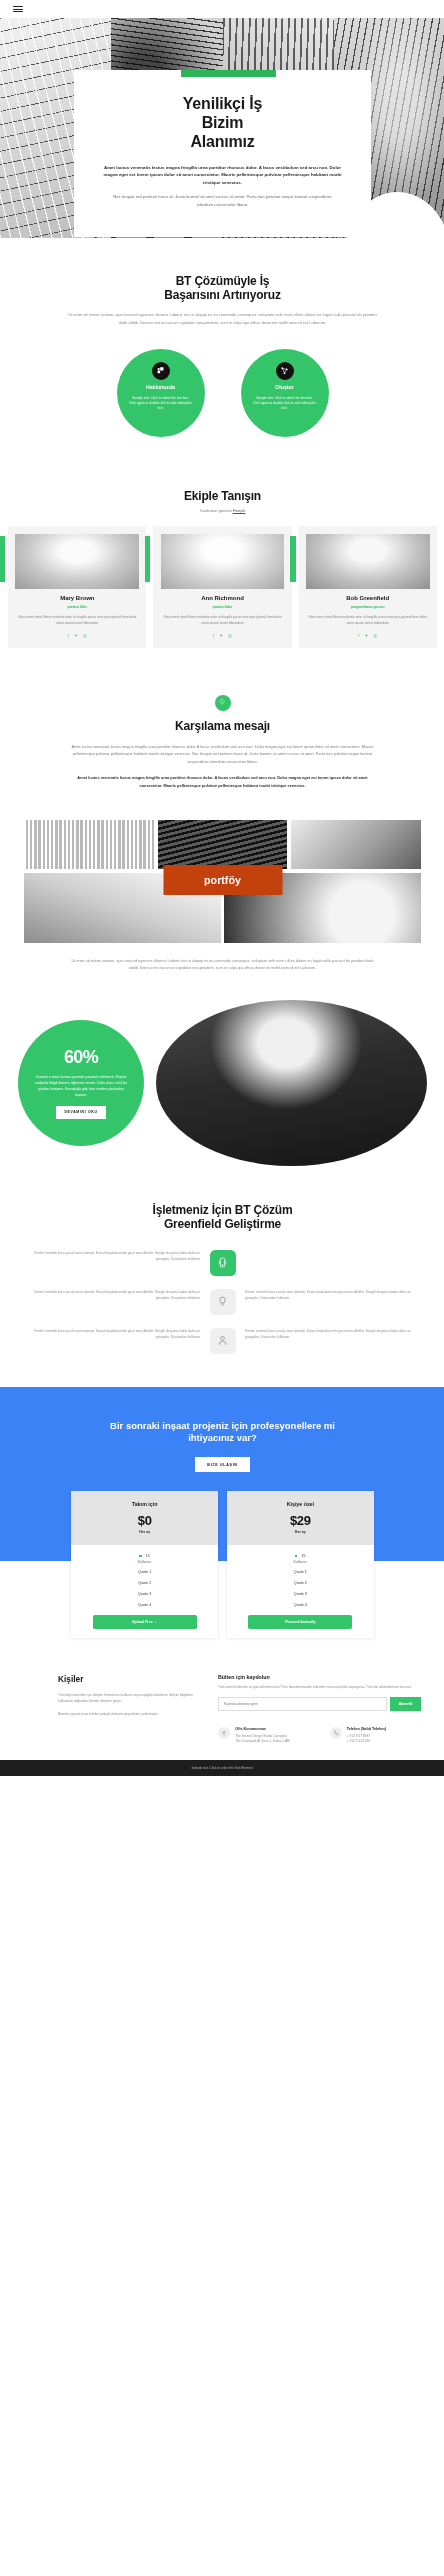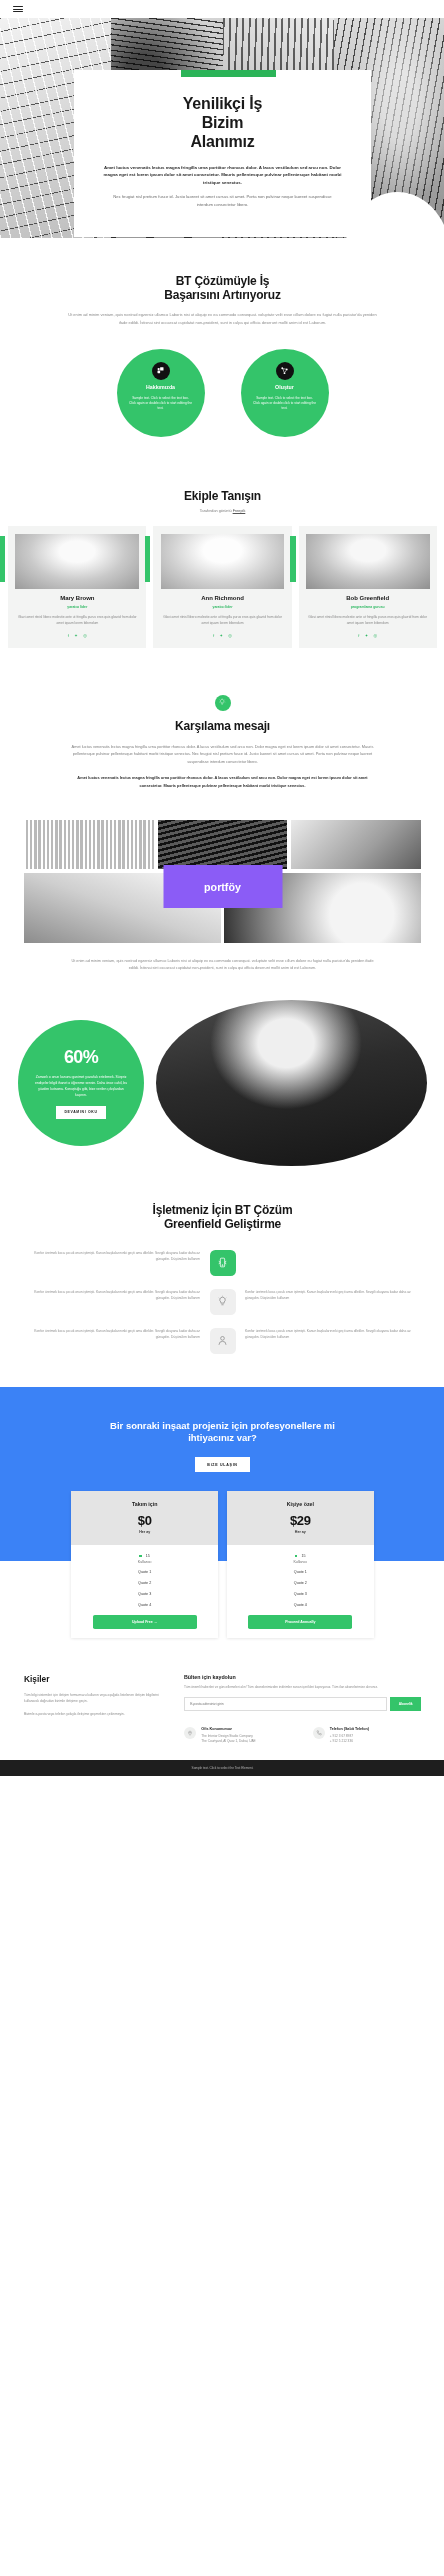--- a/index.html
+++ b/index.html
@@ -126,21 +126,21 @@
   .pf-row { display:flex; gap:3.6px; margin-bottom:3.6px; }
   .pf { height:49px; flex:1; }
   .pf-a { background:repeating-linear-gradient(90deg,#fff 0 1.8px,#b9b9b9 1.8px 4.2px); }
   .pf-b { background:repeating-linear-gradient(-14deg,#111 0 2.4px,#5a5a5a 2.4px 5.3px); }
   .pf-c { background:linear-gradient(135deg,#eaeaea,#9e9e9e 60%,#5d5d5d); }
   .pf-d { background:linear-gradient(200deg,#fdfdfd,#cfcfcf 50%,#8c8c8c); }
   .pf-e { background:radial-gradient(circle at 70% 60%,#f4f4f4 0 22%,#7b7b7b 70%,#2a2a2a); }
   .pf-tall { height:70px; }
   .pf-badge {
     position:absolute; left:50%; top:45px; transform:translateX(-50%);
-    width:119px; height:43px; background:#8b5cf6; color:#fff;
+    width:119px; height:30px; background:#c2410c; color:#fff;
     display:flex; align-items:center; justify-content:center;
     font-size:10.7px; font-weight:700; z-index:5;
   }
   .pf-note {
     font-size:3.8px; line-height:1.95; color:#8b8b8b; text-align:center;
     max-width:309px; margin:15.4px auto 0;
   }
 
   
   .stats { margin-top:27px; padding:0 18px; display:flex; align-items:center; gap:12px; }
@@ -201,21 +201,21 @@
   .pfeat { font-size:3.7px; color:#3a3a3a; line-height:1.55; margin-bottom:5.3px; }
   .pfeat .dot { display:inline-block; width:2.1px; height:2.1px; background:#34c46a; margin-right:4.2px; vertical-align:middle; }
   .pfeat .sub { display:block; color:#6c6c6c; font-size:3.6px; }
   .pbtn {
     width:78%; margin:6px auto 0; display:block; background:#34c46a; color:#fff;
     border:none; cursor:pointer; font-size:3.6px; font-weight:700; padding:4.7px 0; border-radius:1.8px;
   }
 
   
   .footer { margin-top:36px; padding:0 24px 15.4px; display:flex; gap:24px; }
-  .f-left { width:136px; }
+  .f-left { width:136px;margin-left:34px; }
   .f-title { font-size:8.3px; font-weight:700; color:#161616; }
   .f-p { font-size:3.3px; line-height:1.85; color:#8d8d8d; margin-top:8.3px; }
   .f-p2 { font-size:3.3px; line-height:1.85; color:#8d8d8d; margin-top:6px; }
   .f-right { flex:1; }
   .f-h2 { font-size:5.3px; font-weight:700; color:#161616; }
   .f-note { font-size:3.2px; line-height:1.8; color:#8d8d8d; margin-top:4.7px; }
   .f-form { display:flex; gap:3.6px; margin-top:6.5px; }
   .f-input {
     flex:1; border:0.6px solid #dcdcdc; padding:4.2px 5.3px; font-size:3.3px; color:#9a9a9a;
     font-family:"Liberation Sans", sans-serif; background:#fff;

